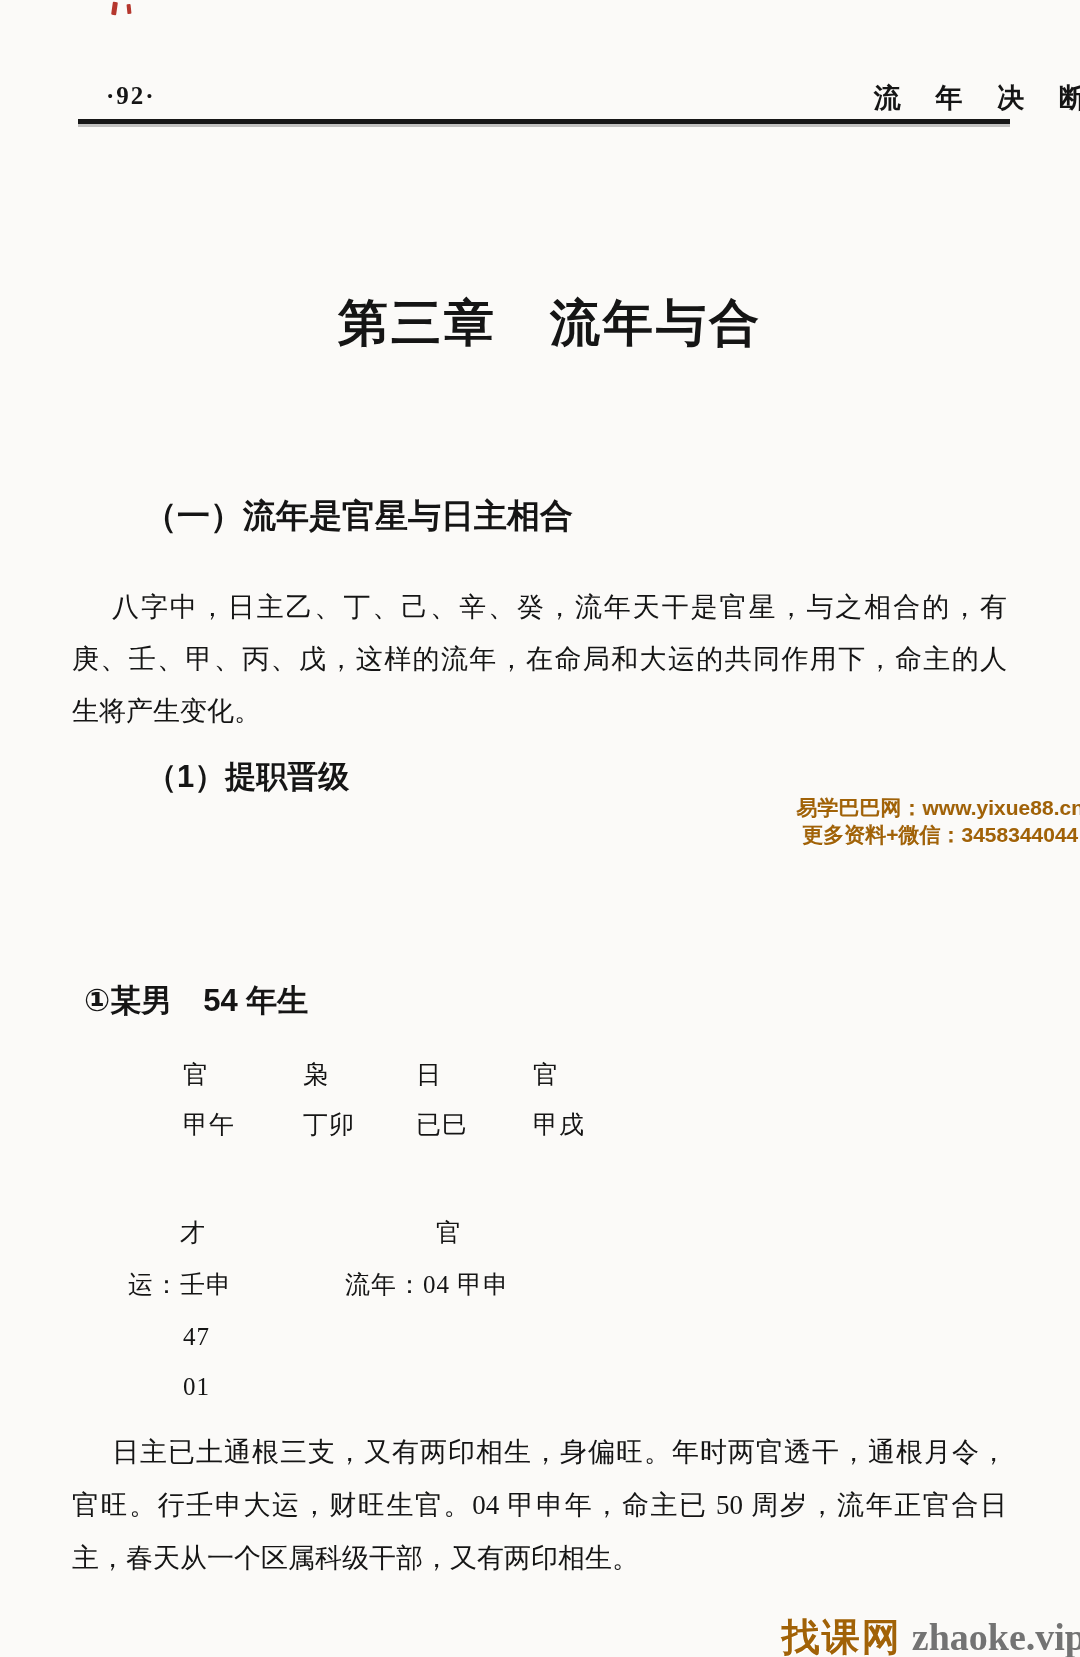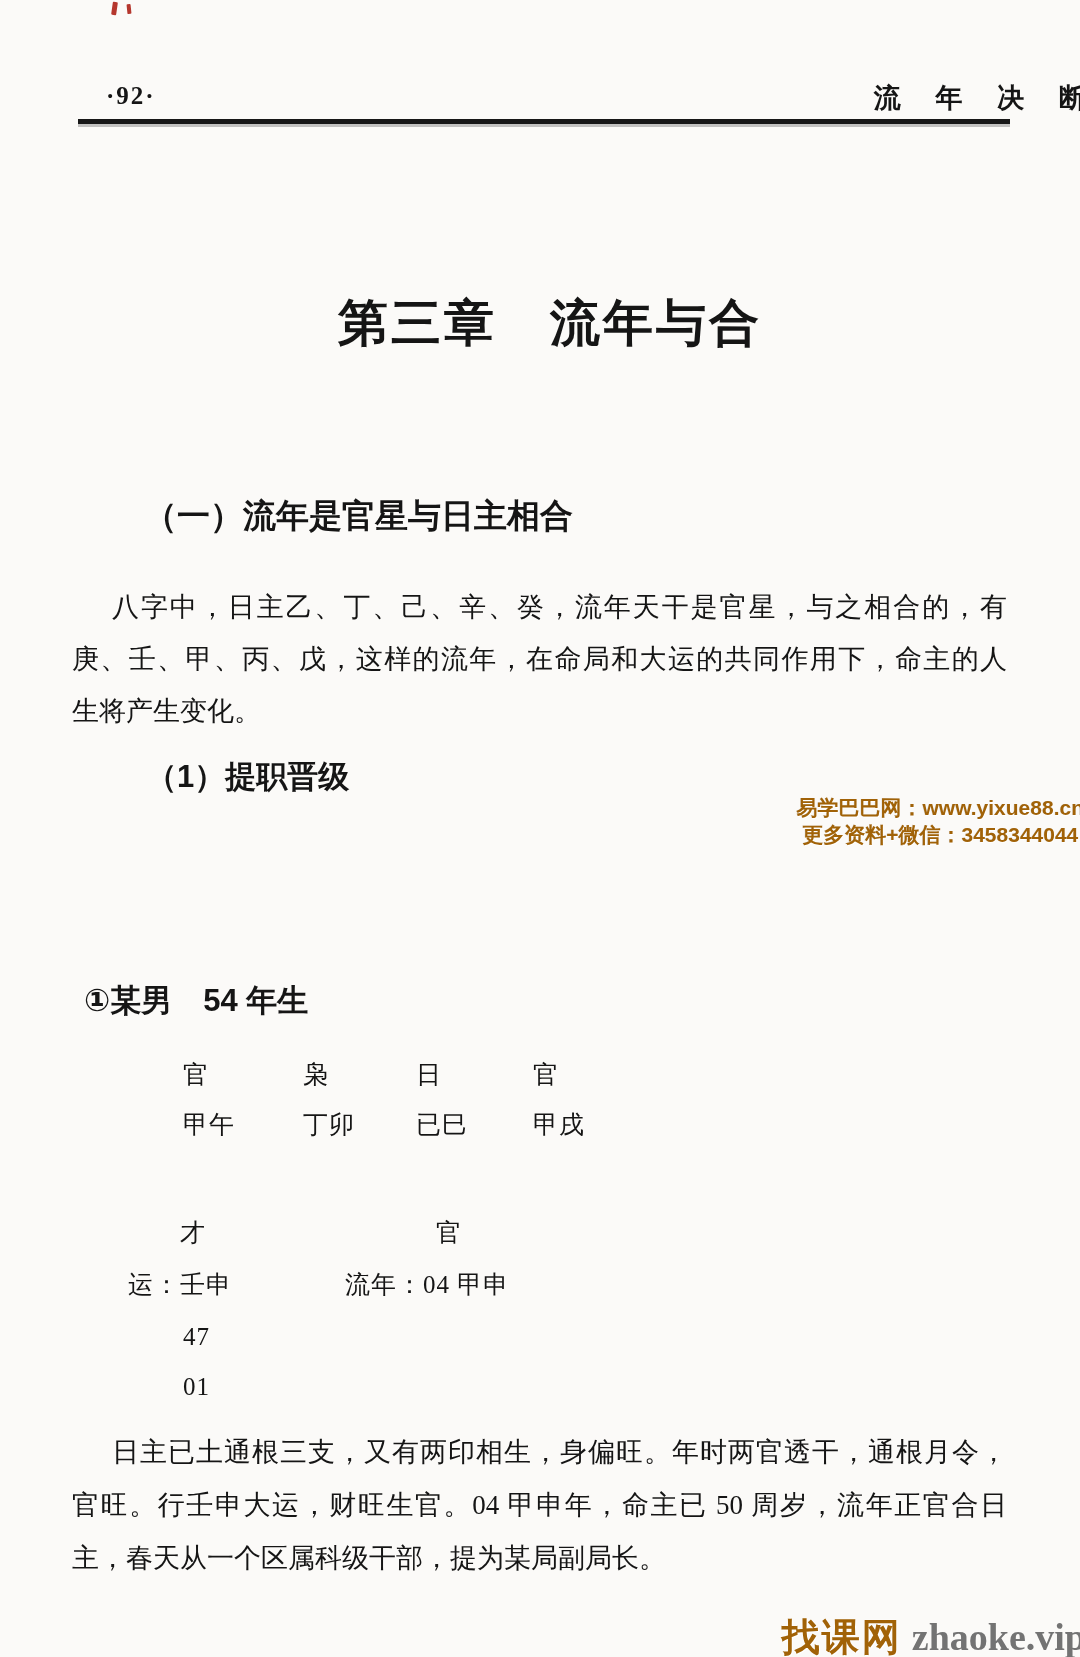--- a/index.html
+++ b/index.html
@@ -152,20 +152,20 @@
 
   <span class="bz" style="left:128px; top:1268px;">运：壬申</span>
   <span class="bz" style="left:345px; top:1268px;">流年：04 甲申</span>
 
   <span class="bz" style="left:183px; top:1323px;">47</span>
   <span class="bz" style="left:183px; top:1373px;">01</span>
 
   <div class="para p3">
     <div class="tline just indent">日主已土通根三支，又有两印相生，身偏旺。年时两官透干，通根月令，</div>
     <div class="tline just">官旺。行壬申大运，财旺生官。04 甲申年，命主已 50 周岁，流年正官合日</div>
-    <div class="tline">主，春天从一个区属科级干部，提为某局副局长。</div>
+    <div class="tline">主，春天从一个区属科级干部，又有两印相生。</div>
   </div>
 
   <div class="wm-bottom">
     <span class="site-name">找课网</span><span class="site-url">zhaoke.vip</span>
   </div>
 
 </div>
 
 </body></html>

